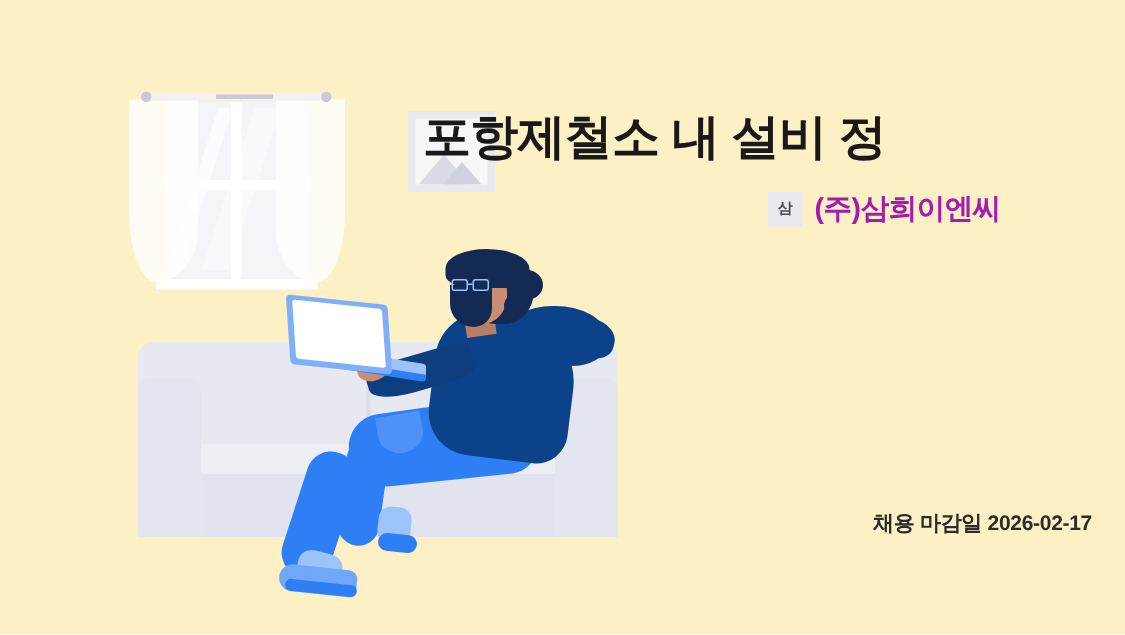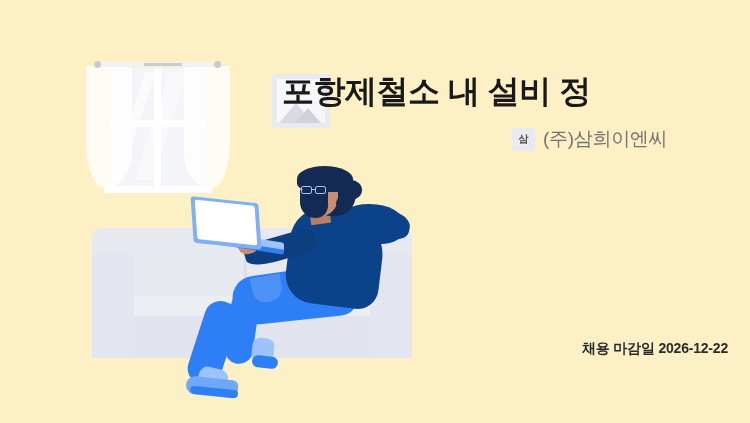--- a/index.html
+++ b/index.html
@@ -541,22 +541,22 @@
     color: #4a4a4a;
     font-size: 10px;
     font-weight: 700;
     display: flex;
     align-items: center;
     justify-content: center;
     flex: 0 0 auto;
   }
   .company-name {
     font-size: 19px;
-    font-weight: 400;
-    color: #737373;
+    font-weight: 700;
+    color: #a21caf;
     letter-spacing: -0.3px;
   }
 
   .deadline {
     position: absolute;
     right: 22px;
     top: 340px;
     font-size: 14px;
     font-weight: 700;
     color: #2b2b2b;
@@ -644,15 +644,15 @@
 
   <div class="title-row">
     <span class="poster-title">포항제철소 내 설비 정</span>
   </div>
 
   <div class="company-row">
     <span class="company-logo">삼</span>
     <span class="company-name">(주)삼희이엔씨</span>
   </div>
 
-  <div class="deadline">채용 마감일  2026-12-22</div>
+  <div class="deadline">채용 마감일  2026-02-17</div>
 
 </div>
 
 </body></html>

